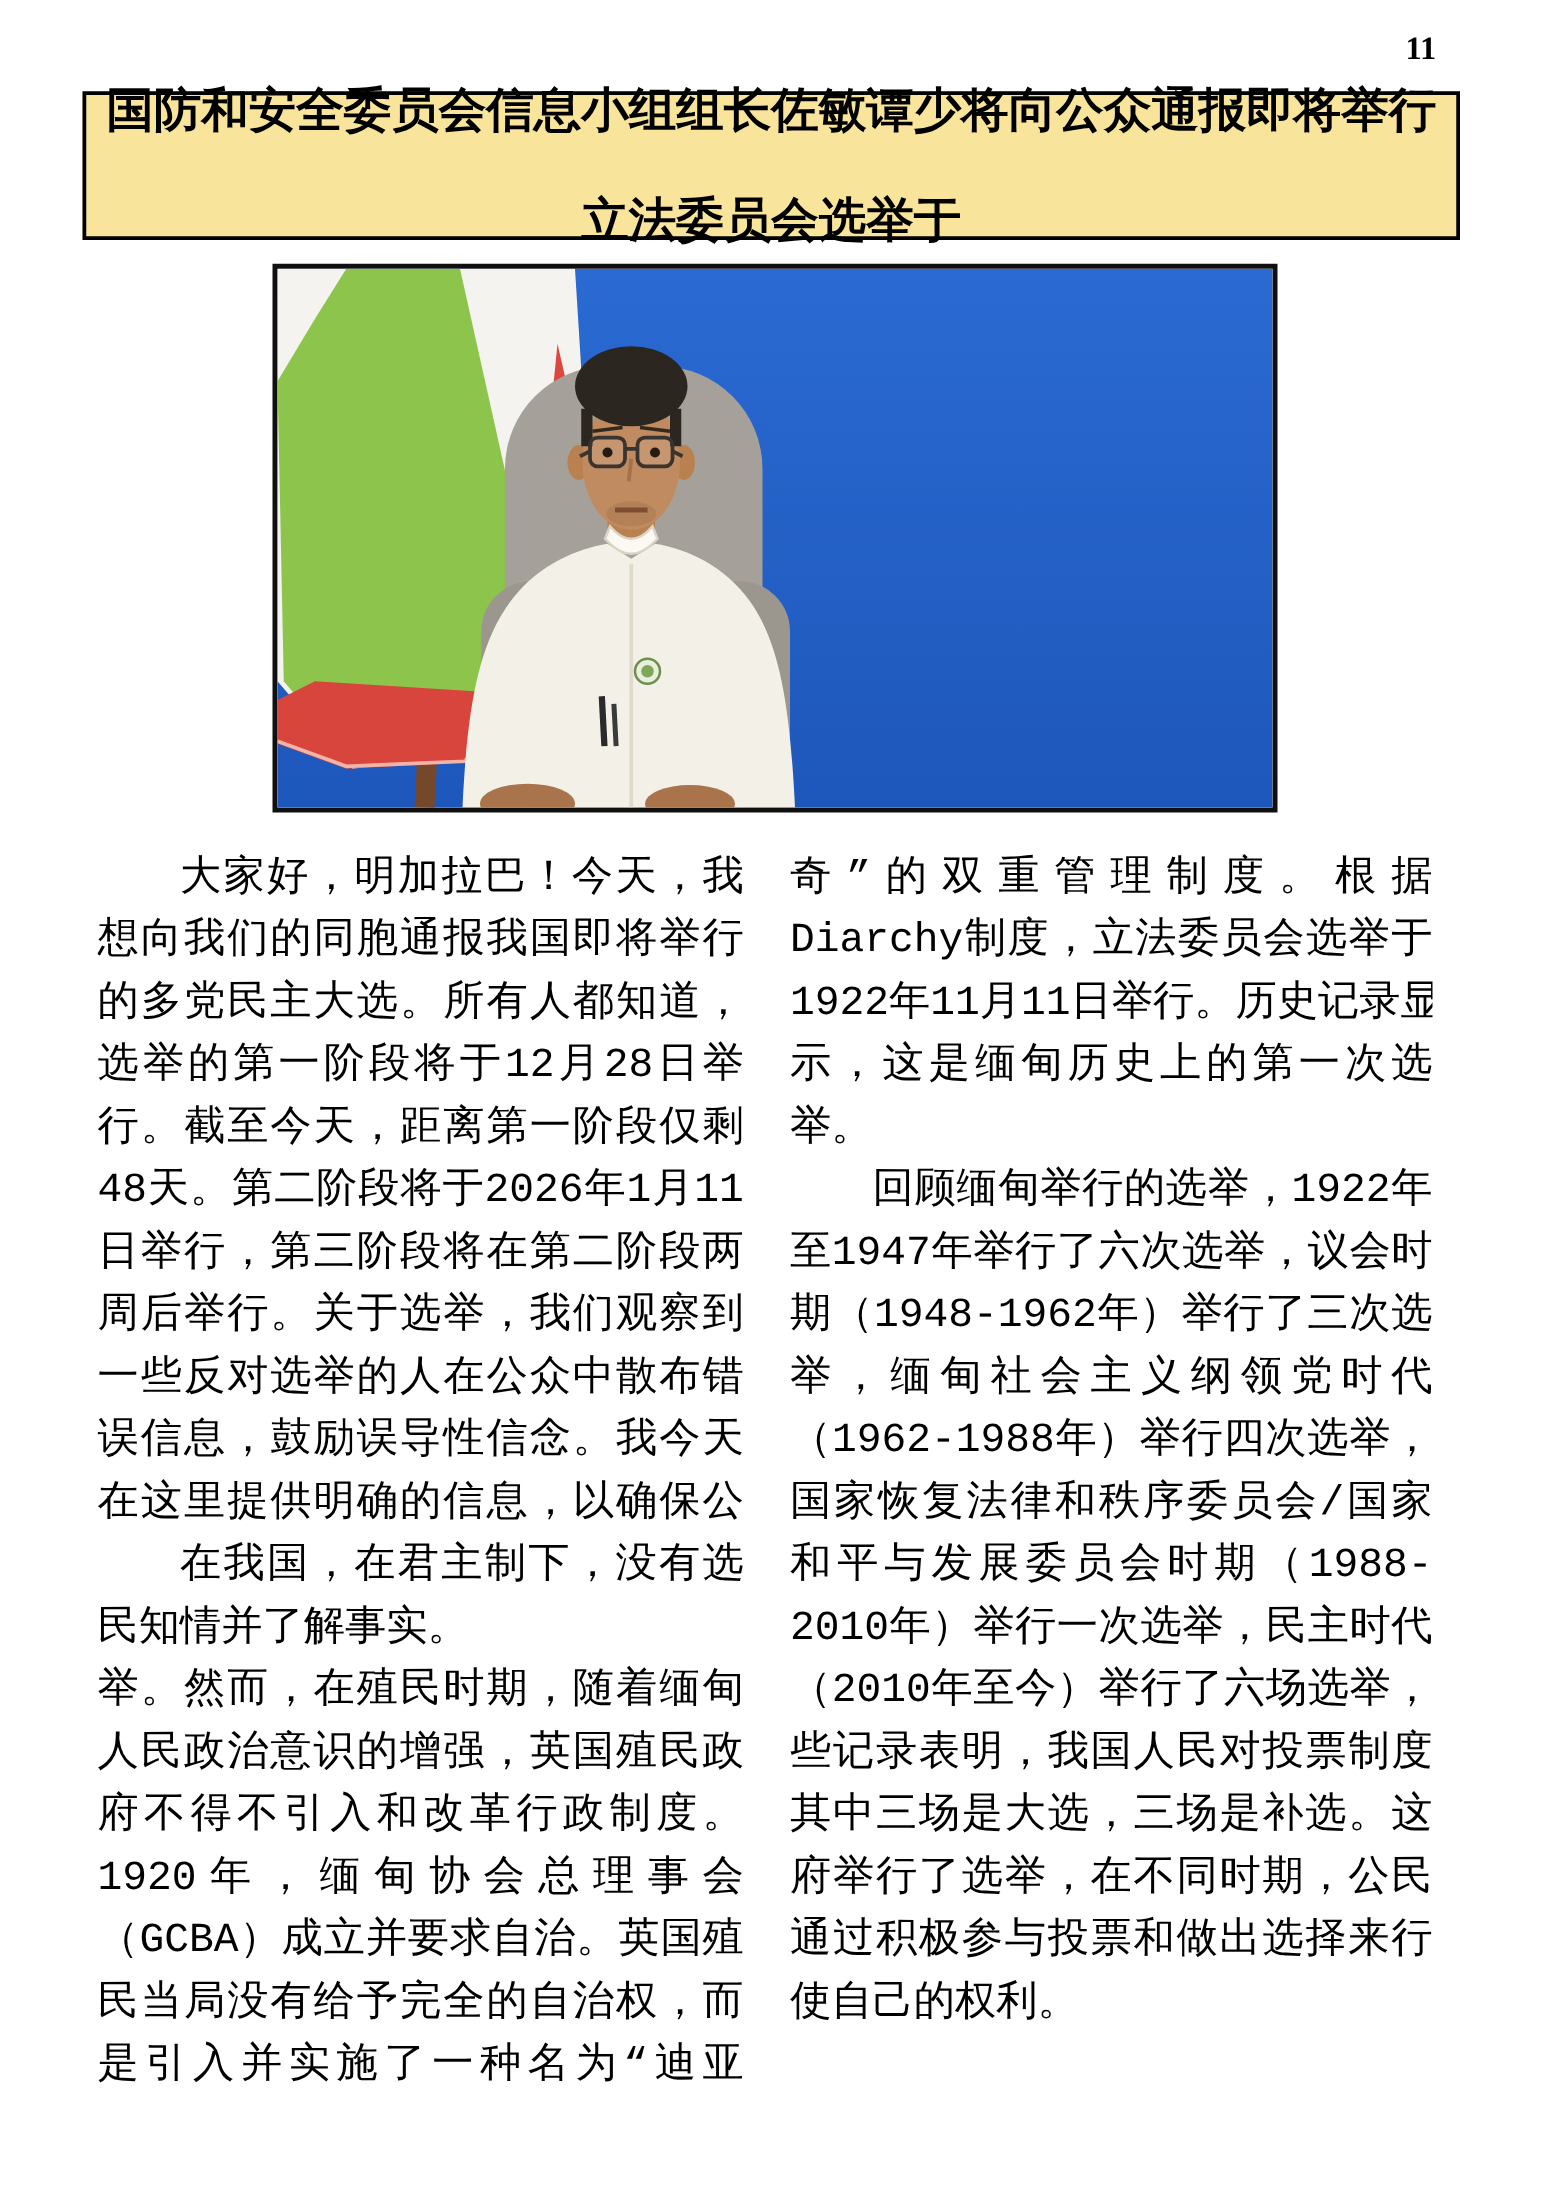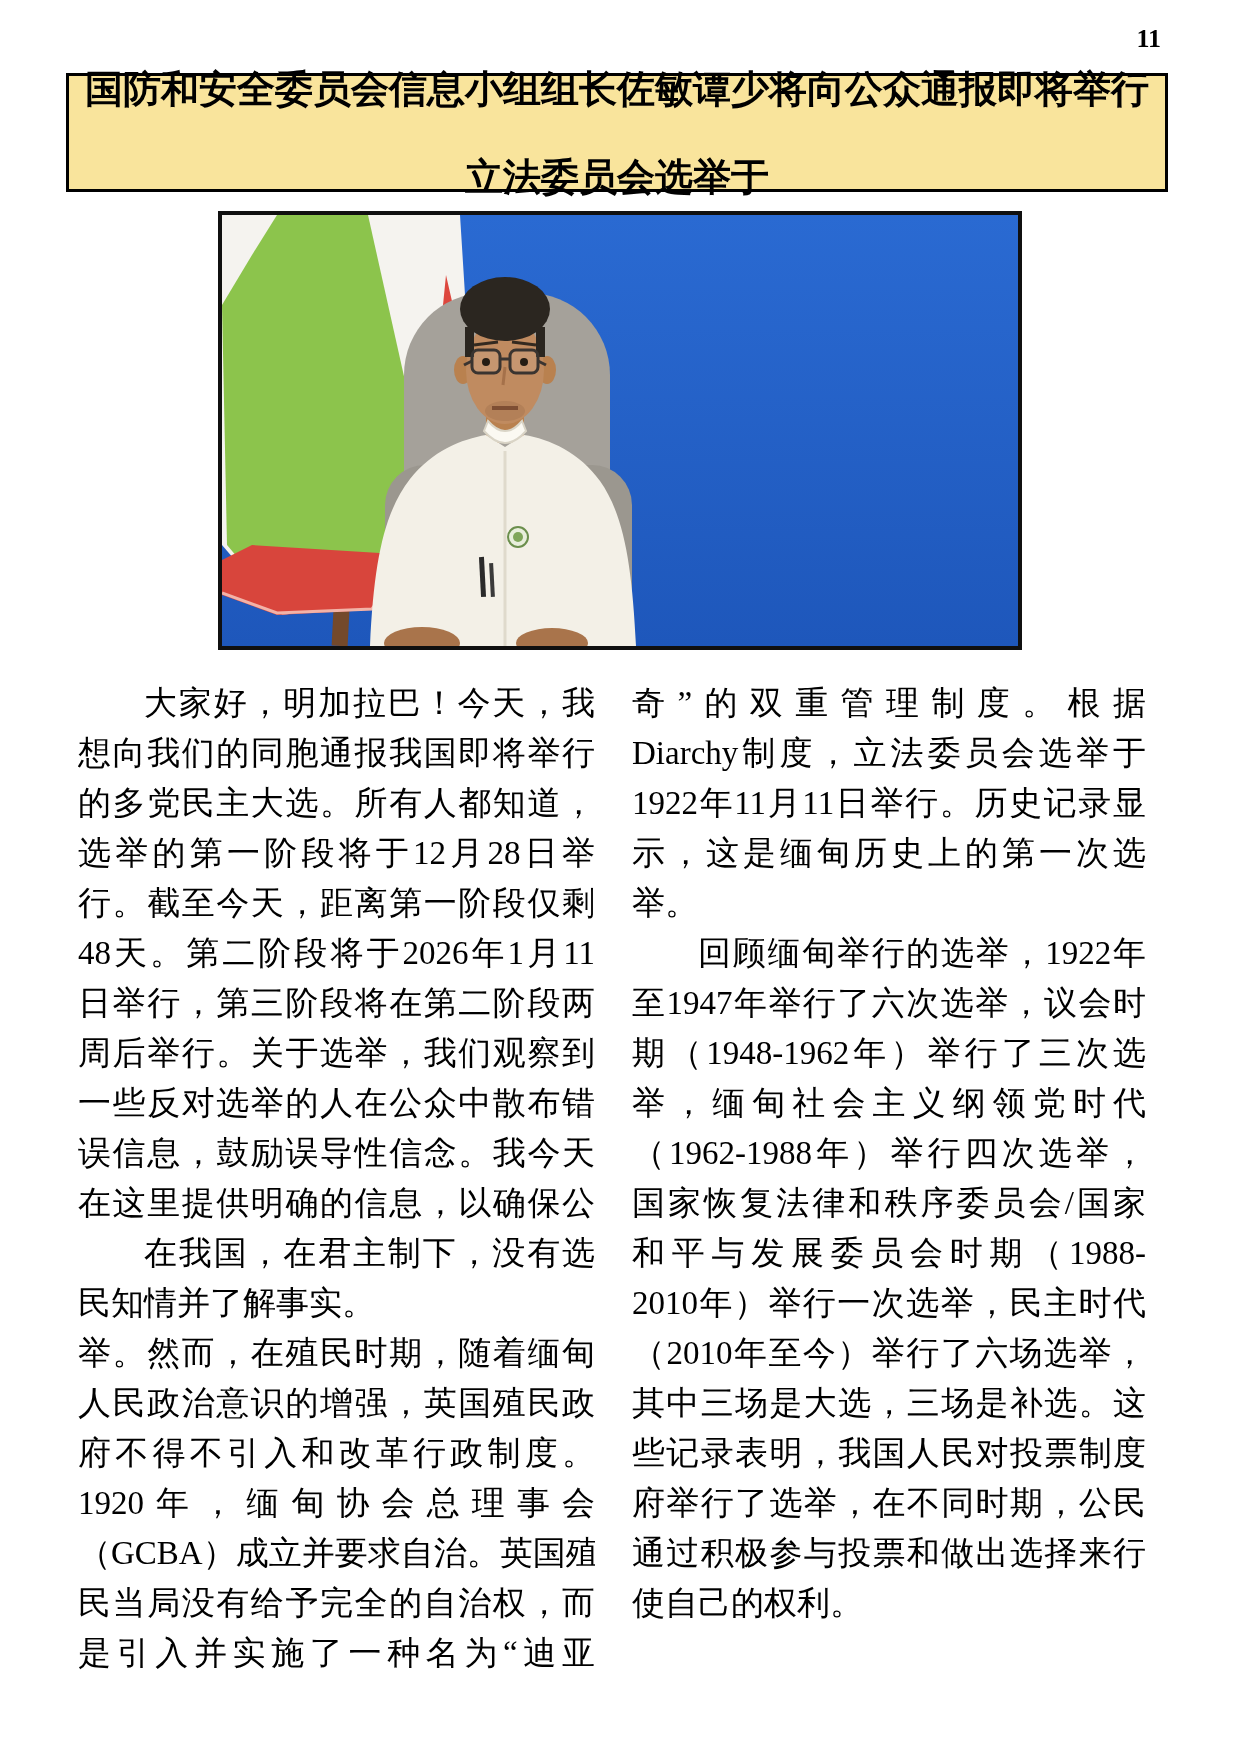--- a/index.html
+++ b/index.html
@@ -2,21 +2,21 @@
 <html><head>
 <meta charset="utf-8">
 <style>
   html,body{margin:0;padding:0;}
   body{
     width:1241px;height:1755px;background:#ffffff;position:relative;
     font-family:"Liberation Serif","DejaVu Serif",serif;color:#000;
     overflow:hidden;
   }
   .page-number{
-    position:absolute;top:24px;right:80px;
+    position:absolute;top:24px;right:92px;
     font-size:26px;font-weight:bold;
   }
   .banner{
     position:absolute;left:66px;top:73px;width:1102px;height:119px;
     box-sizing:border-box;border:3px solid #000;
     display:flex;flex-direction:column;justify-content:center;align-items:center;
     text-align:center;
   }
   .banner-line{
     font-size:38px;font-weight:bold;line-height:54px;white-space:nowrap;
@@ -28,21 +28,21 @@
   .photo svg{display:block;width:100%;height:100%;}
   .article{
     position:absolute;left:78px;top:678px;width:1068px;
     display:flex;gap:37px;
   }
   .col{width:517px;}
   .col:last-child{width:514px;}
   .line{
     font-size:33px;height:50px;line-height:50px;
     white-space:nowrap;overflow:hidden;
-    text-align:justify;text-align-last:justify;
+    text-align:justify;text-align-last:justify;font-family:Liberation Mono, monospace;
   }
   .line.indent{padding-left:66px;}
   .line.para-end{text-align:left;text-align-last:left;}
 </style>
 </head>
 <body>
 
 <div class="page-number">11</div>
 
 <div class="banner" id="banner" style="background: rgb(249, 228, 156); border-color: rgb(0, 0, 0); gap: 34px;">
@@ -143,19 +143,19 @@
       <div class="line para-end">举。</div>
       <div class="line indent">回顾缅甸举行的选举，1922年</div>
       <div class="line">至1947年举行了六次选举，议会时</div>
       <div class="line">期（1948-1962年）举行了三次选</div>
       <div class="line">举，缅甸社会主义纲领党时代</div>
       <div class="line">（1962-1988年）举行四次选举，</div>
       <div class="line">国家恢复法律和秩序委员会/国家</div>
       <div class="line">和平与发展委员会时期（1988-</div>
       <div class="line">2010年）举行一次选举，民主时代</div>
       <div class="line">（2010年至今）举行了六场选举，</div>
+      <div class="line">些记录表明，我国人民对投票制度</div>
       <div class="line">其中三场是大选，三场是补选。这</div>
-      <div class="line">些记录表明，我国人民对投票制度</div>
       <div class="line">府举行了选举，在不同时期，公民</div>
       <div class="line">通过积极参与投票和做出选择来行</div>
       <div class="line para-end">使自己的权利。</div>
     </div>
 </div>
 
 </body></html>

